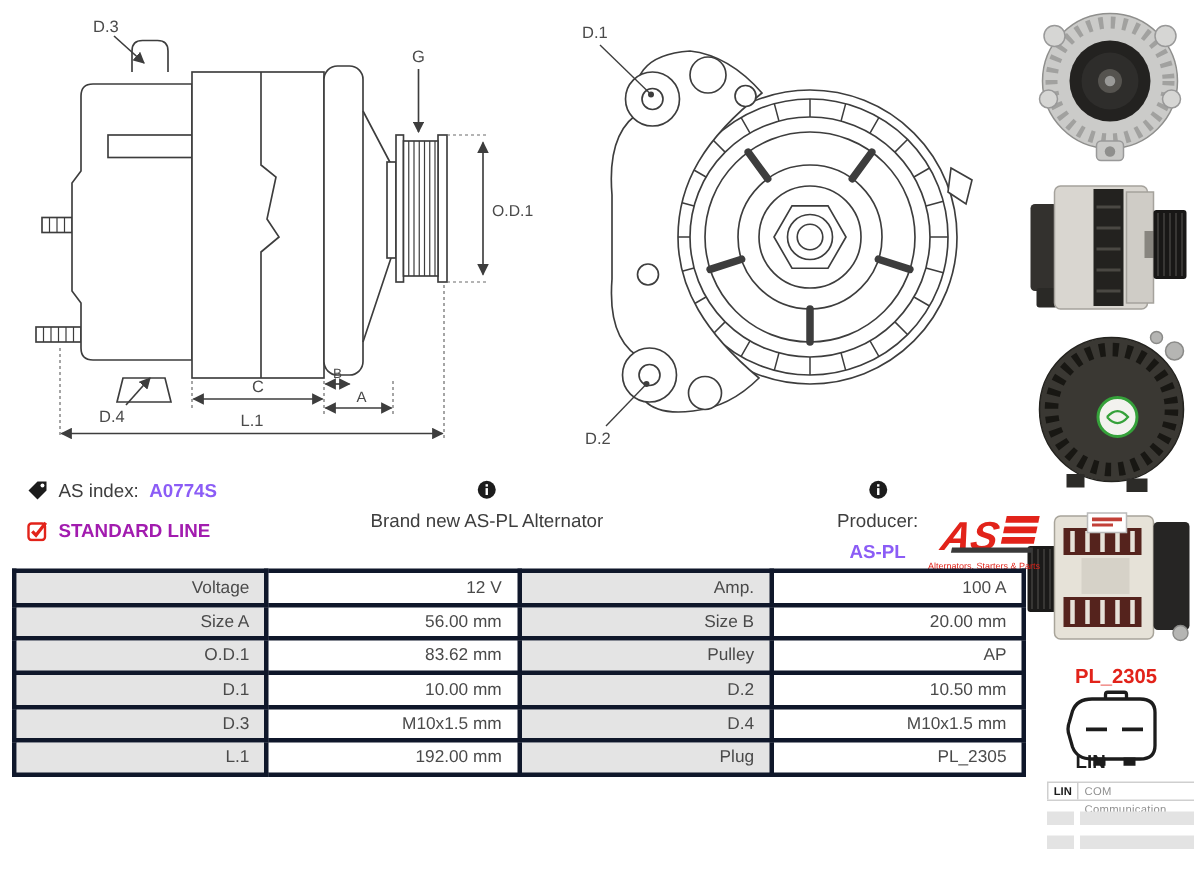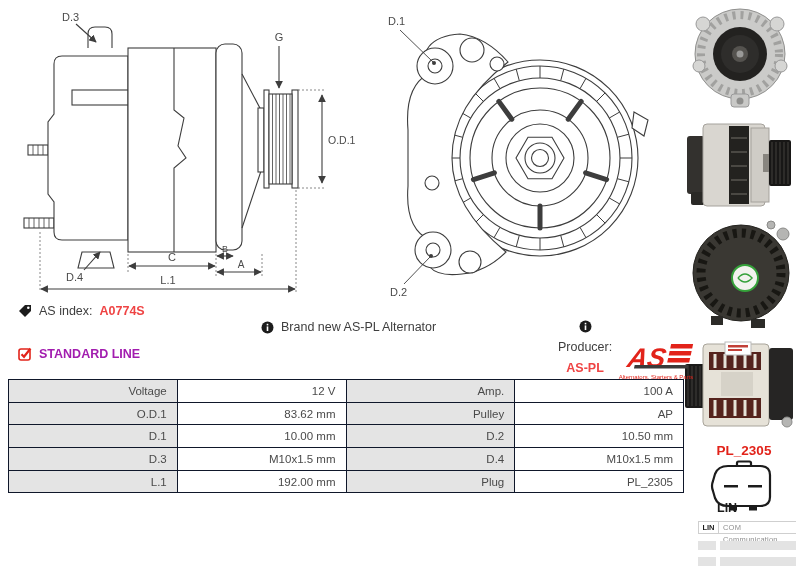--- a/index.html
+++ b/index.html
@@ -17,36 +17,36 @@
   .photo { position:absolute; left:683px; width:114px; }
   .photo svg { display:block; width:100%; height:100%; }
   #photo-1 { top:2px;   height:108px; }
   #photo-2 { top:114px; height:100px; }
   #photo-3 { top:216px; height:120px; }
   #photo-4 { top:338px; height:94px;  }
 
   
   .info-item { position:absolute; display:flex; align-items:center; gap:7px;
                font-size:12.5px; color:#3e3e3e; white-space:nowrap; }
-  .info-item b { color:#ef4444; }
-  #as-index      { left:18px;  top:304px;justify-content:flex-end; }
-  #brand-new     { left:261px; top:320px; }
+  .info-item b { color:#8b5cf6; }
+  #as-index      { left:18px;  top:320px;justify-content:flex-end; }
+  #brand-new     { left:247px; top:320px;flex-direction:column; }
   #producer      { left:558px; top:320px;flex-direction:column; }
   #standard-line { left:18px;  top:347px; color:#a21caf; font-weight:bold; }
   #product-type  { left:253px; top:346px; }
   .icon { flex:0 0 auto; }
 
   
   #as-logo { position:absolute; left:610px; top:340px; width:92px; height:44px; }
 
   
   #spec-table { position:absolute; left:8px; top:379px; width:676px;
                 border-collapse:collapse; table-layout:fixed;
                 font-size:11.5px; color:#4a4a4a; }
-  #spec-table td { border:1px solid #0f172a; height:22.7px; padding:0 10px 0 4px;
+  #spec-table td { border:3px solid #0f172a; height:22.7px; padding:0 10px 0 4px;
                    text-align:right; overflow:hidden; }
   #spec-table td.lbl { background:#e4e4e4; }
 
   
   #plug-code  { position:absolute; left:702px; top:443px; width:84px; text-align:center;
                 color:#e2231a; font-weight:bold; font-size:13.5px; }
   #connector  { position:absolute; left:710px; top:460px; }
   #plug-label { position:absolute; left:717px; top:501px; font-weight:bold;
                 font-size:12.5px; color:#1c1c1c; }
 
@@ -279,20 +279,26 @@
 
   <table id="spec-table">
     <tbody>
         <tr>
       <td class="lbl">Voltage</td>
       <td class="val">12 V</td>
       <td class="lbl">Amp.</td>
       <td class="val">100 A</td>
     </tr>
     <tr>
+      <td class="lbl">Size A</td>
+      <td class="val">56.00 mm</td>
+      <td class="lbl">Size B</td>
+      <td class="val">20.00 mm</td>
+    </tr>
+    <tr>
       <td class="lbl">O.D.1</td>
       <td class="val">83.62 mm</td>
       <td class="lbl">Pulley</td>
       <td class="val">AP</td>
     </tr>
     <tr>
       <td class="lbl">D.1</td>
       <td class="val">10.00 mm</td>
       <td class="lbl">D.2</td>
       <td class="val">10.50 mm</td>

